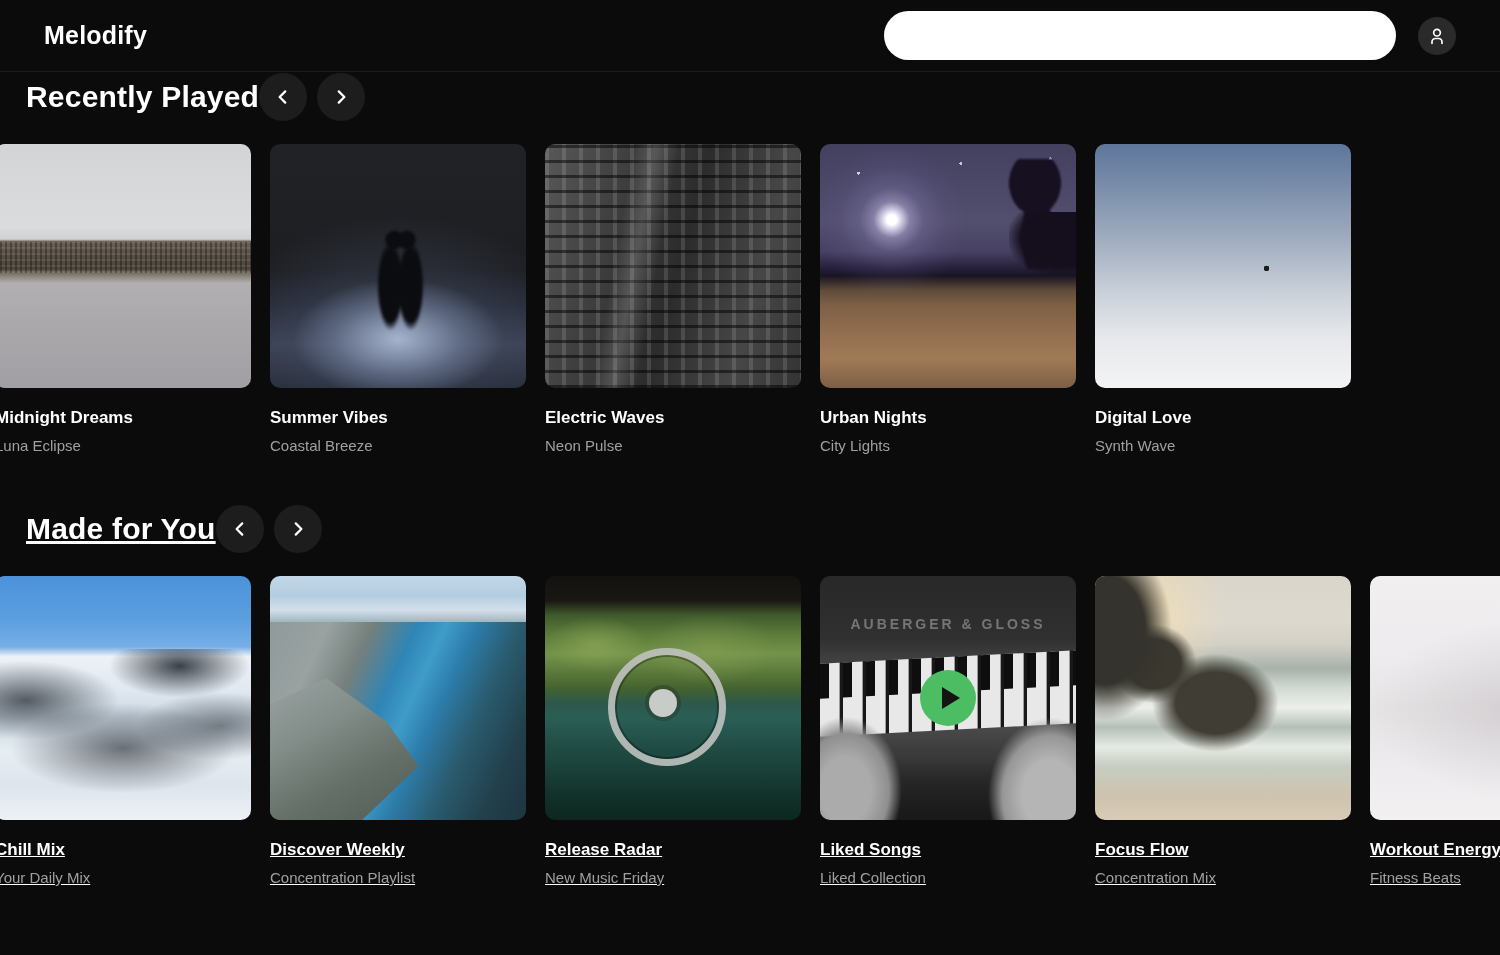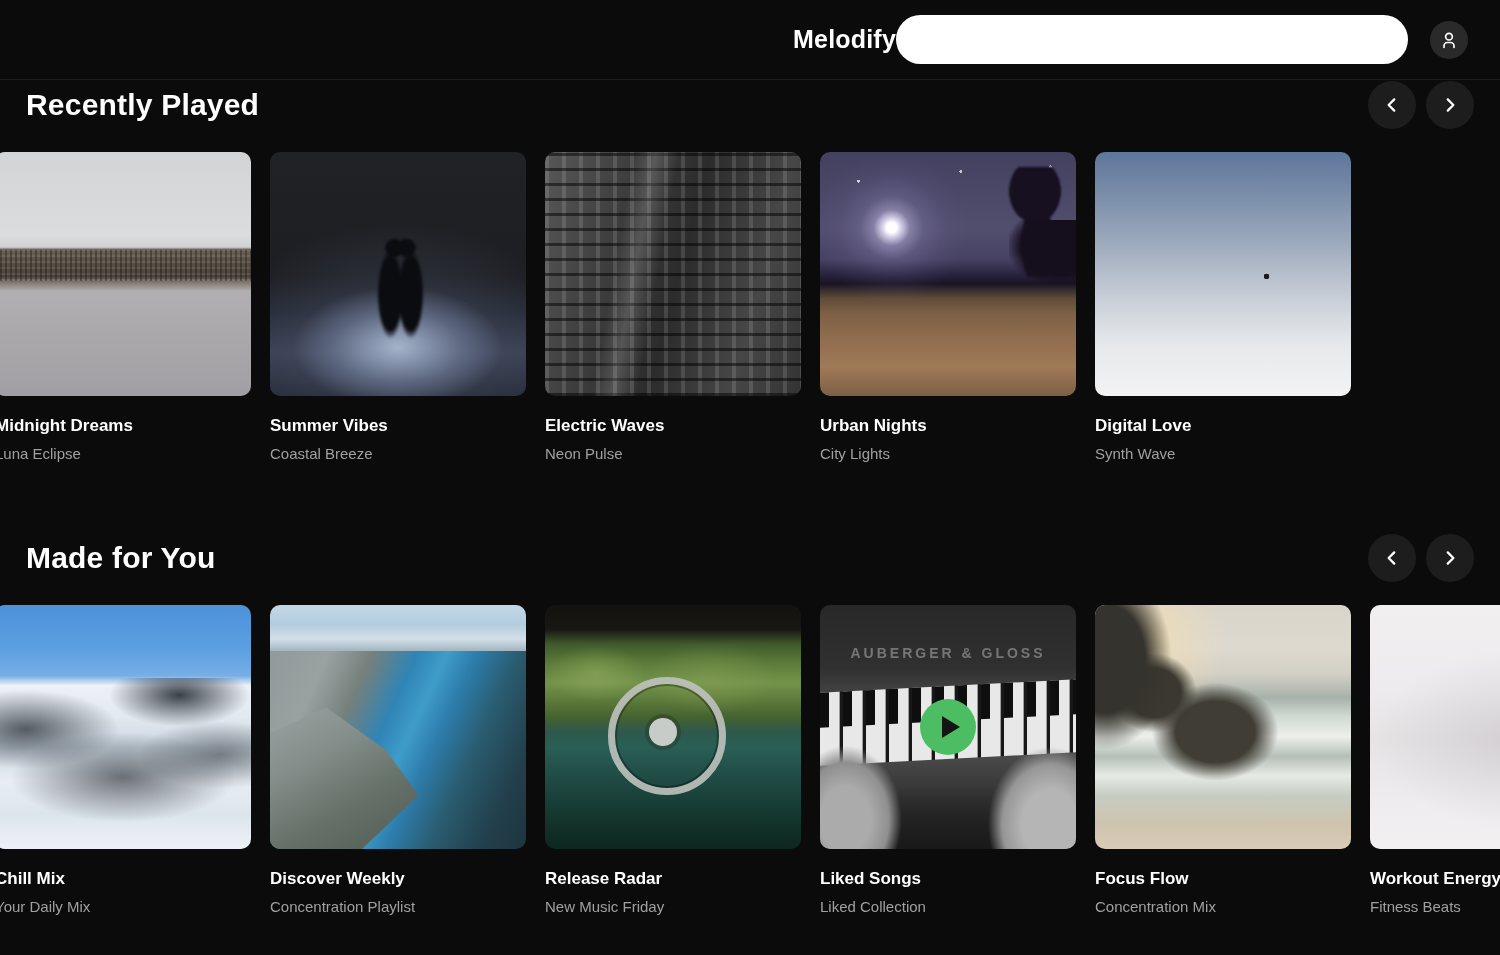--- a/index.html
+++ b/index.html
@@ -5,47 +5,47 @@
   * { margin:0; padding:0; box-sizing:border-box; }
   html,body { width:1500px; height:955px; overflow:hidden; }
   body {
     background:#0b0b0b;
     color:#ffffff;
     font-family:"Liberation Sans", sans-serif;
   }
 
   
   .topbar {
-    height:80px; display:flex; align-items:center; justify-content:flex-end;
-    padding:0 32px; border-bottom:1px solid #1c1c1c;
+    height:72px; display:flex; align-items:center; justify-content:space-between;
+    padding:0 44px; border-bottom:1px solid #1c1c1c;
   }
   .logo { font-size:25px; font-weight:700; letter-spacing:.2px; }
   .topbar-right { display:flex; align-items:center; gap:22px; }
   .search-input {
     width:512px; height:49px; border-radius:25px; border:none; outline:none;
     background:#ffffff; padding:0 22px; font-size:15px; color:#222;
     font-family:"Liberation Sans", sans-serif;
   }
   .avatar-btn {
     width:38px; height:38px; border-radius:50%; background:#2a2a2a; border:none;
     display:flex; align-items:center; justify-content:center; cursor:pointer;
   }
 
   
   .sec-head {
-    display:flex; align-items:center; justify-content:space-between;
+    display:flex; align-items:center; 
     padding:0 26px; margin-top:2px; height:46px;
   }
   .sec-title { font-size:30px; font-weight:800; letter-spacing:.2px; }
   .sec-nav { display:flex; gap:10px; }
   .nav-btn {
     width:48px; height:48px; border-radius:50%; background:#1d1d1d; border:none;
     display:flex; align-items:center; justify-content:center; cursor:pointer;
   }
-  .section + .section { margin-top:73px; }
+  .section + .section { margin-top:52px;text-decoration:underline; }
 
   .carousel { overflow:hidden; margin-top:24px; }
   .track { display:flex; gap:19px; margin-left:-5px; width:max-content; }
   .card { width:256px; flex:0 0 auto; cursor:pointer; }
   .art { height:244px; border-radius:10px; position:relative; overflow:hidden; }
   .card-title { margin-top:20px; font-size:17px; font-weight:700; color:#ffffff; }
   .card-sub { margin-top:9px; font-size:15px; font-weight:400; color:#a0a0a0; }
 
   
   .play-overlay { position:absolute; inset:0; display:flex; align-items:center; justify-content:center; z-index:3; }

